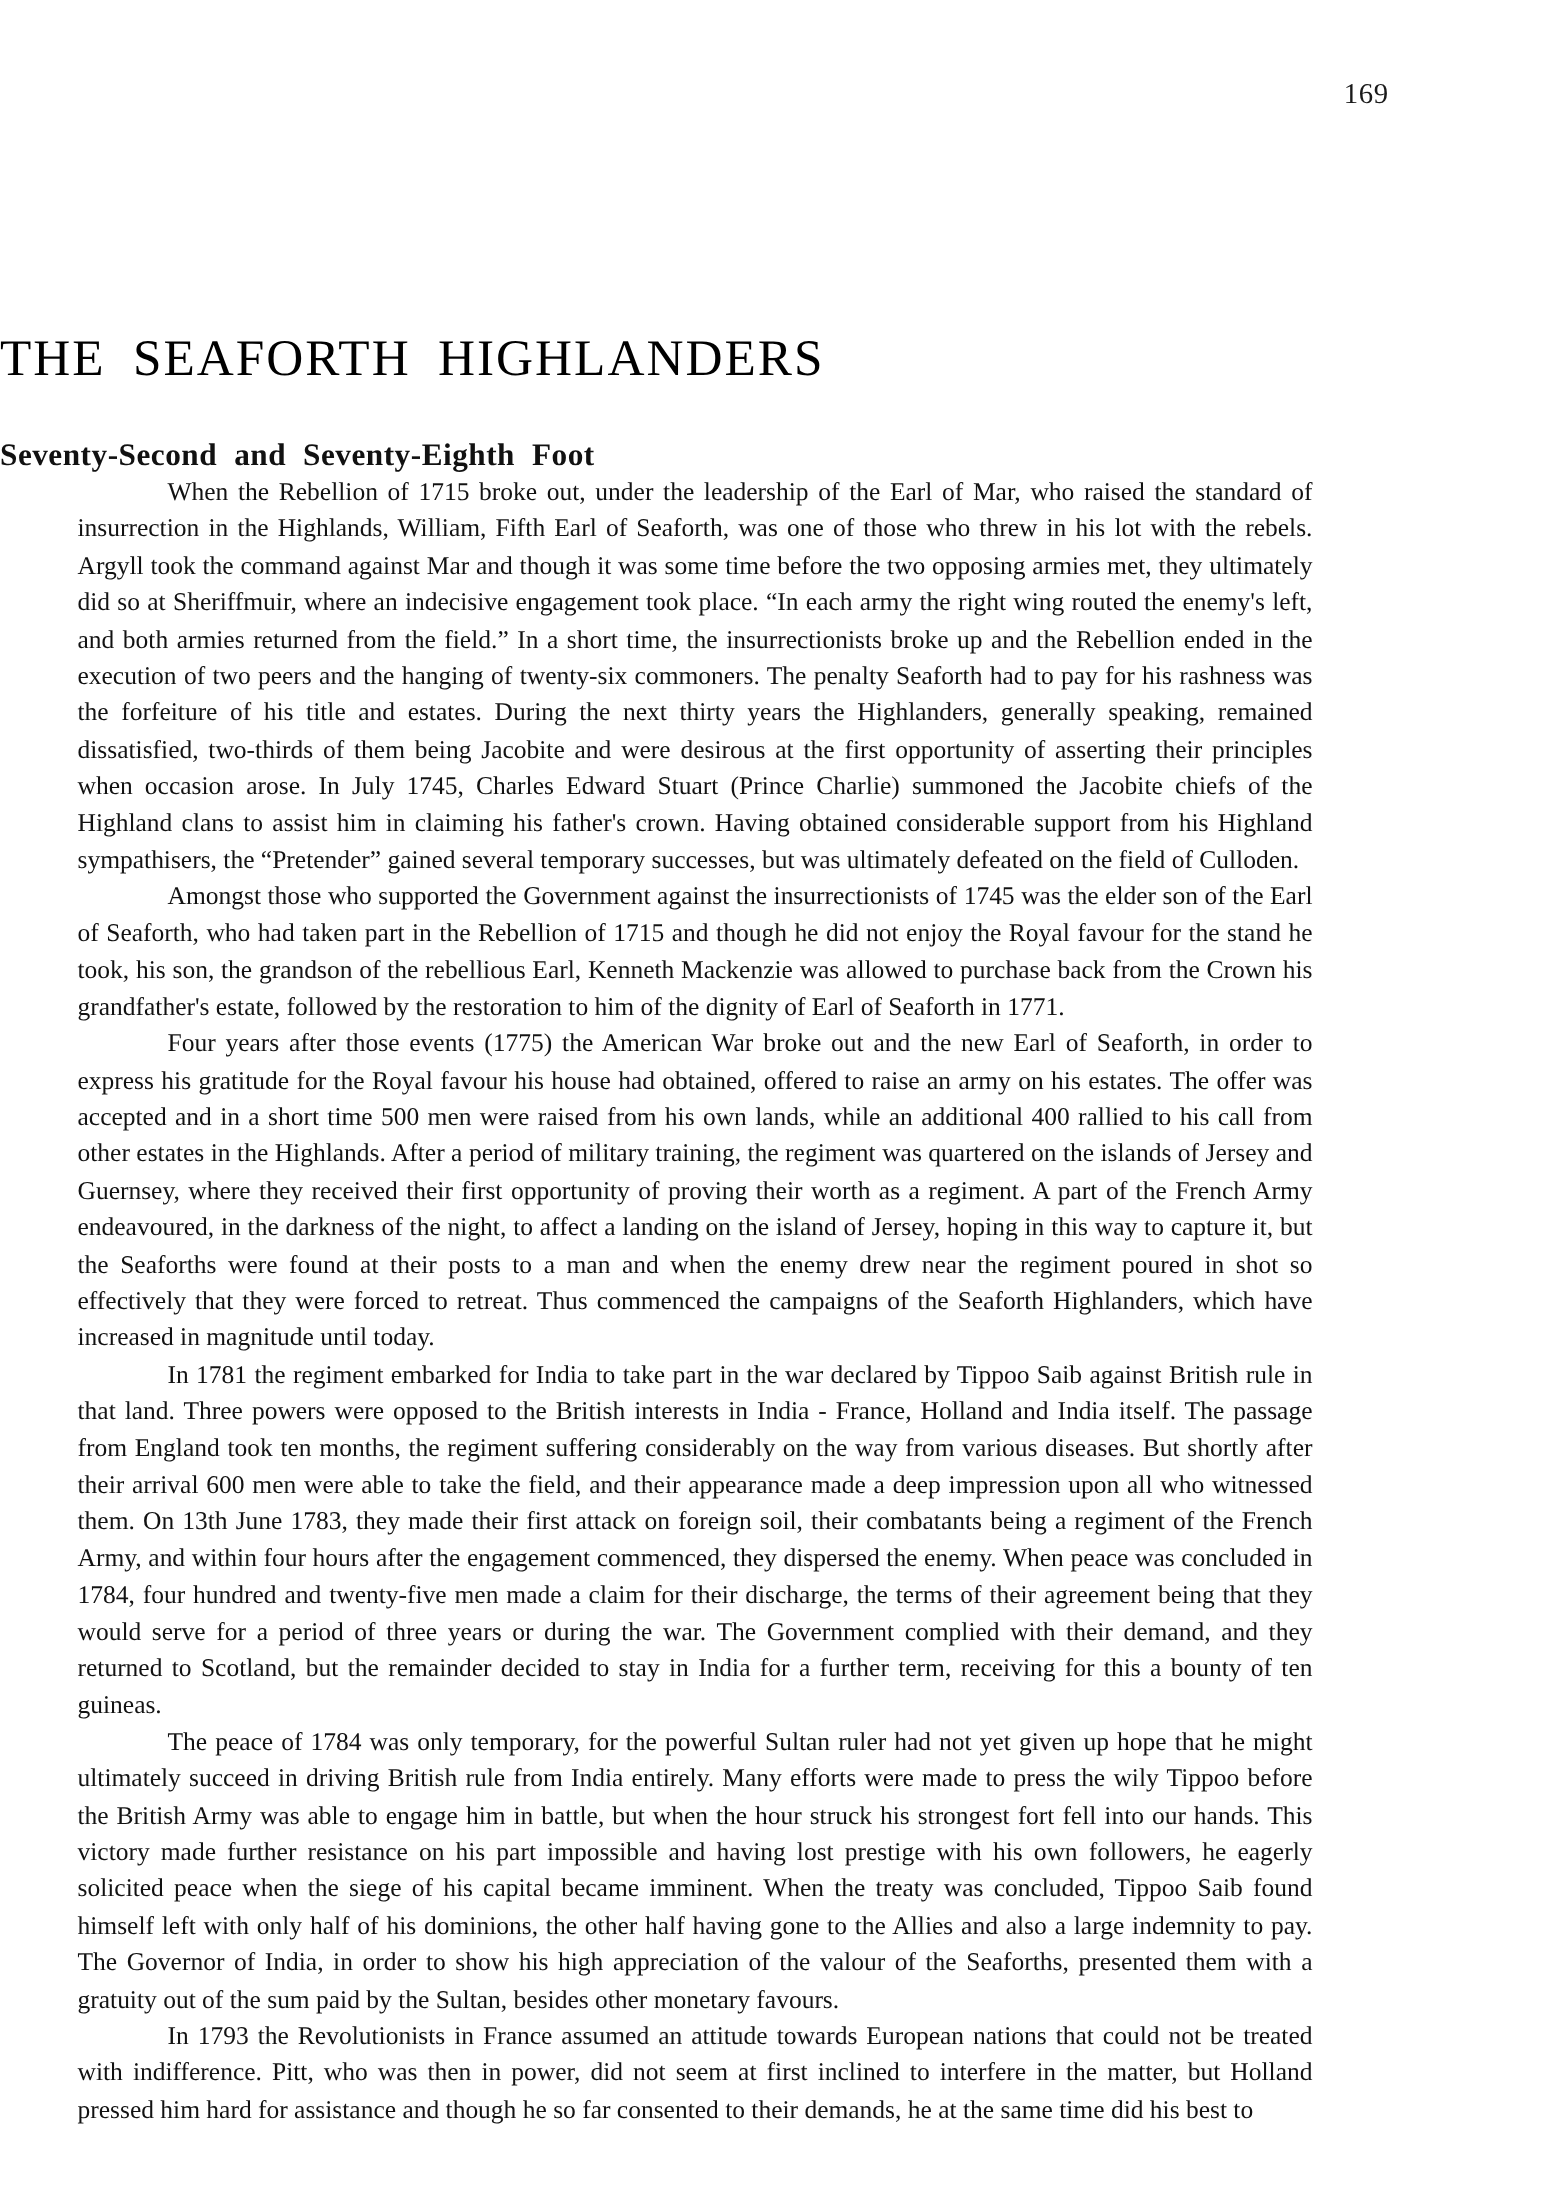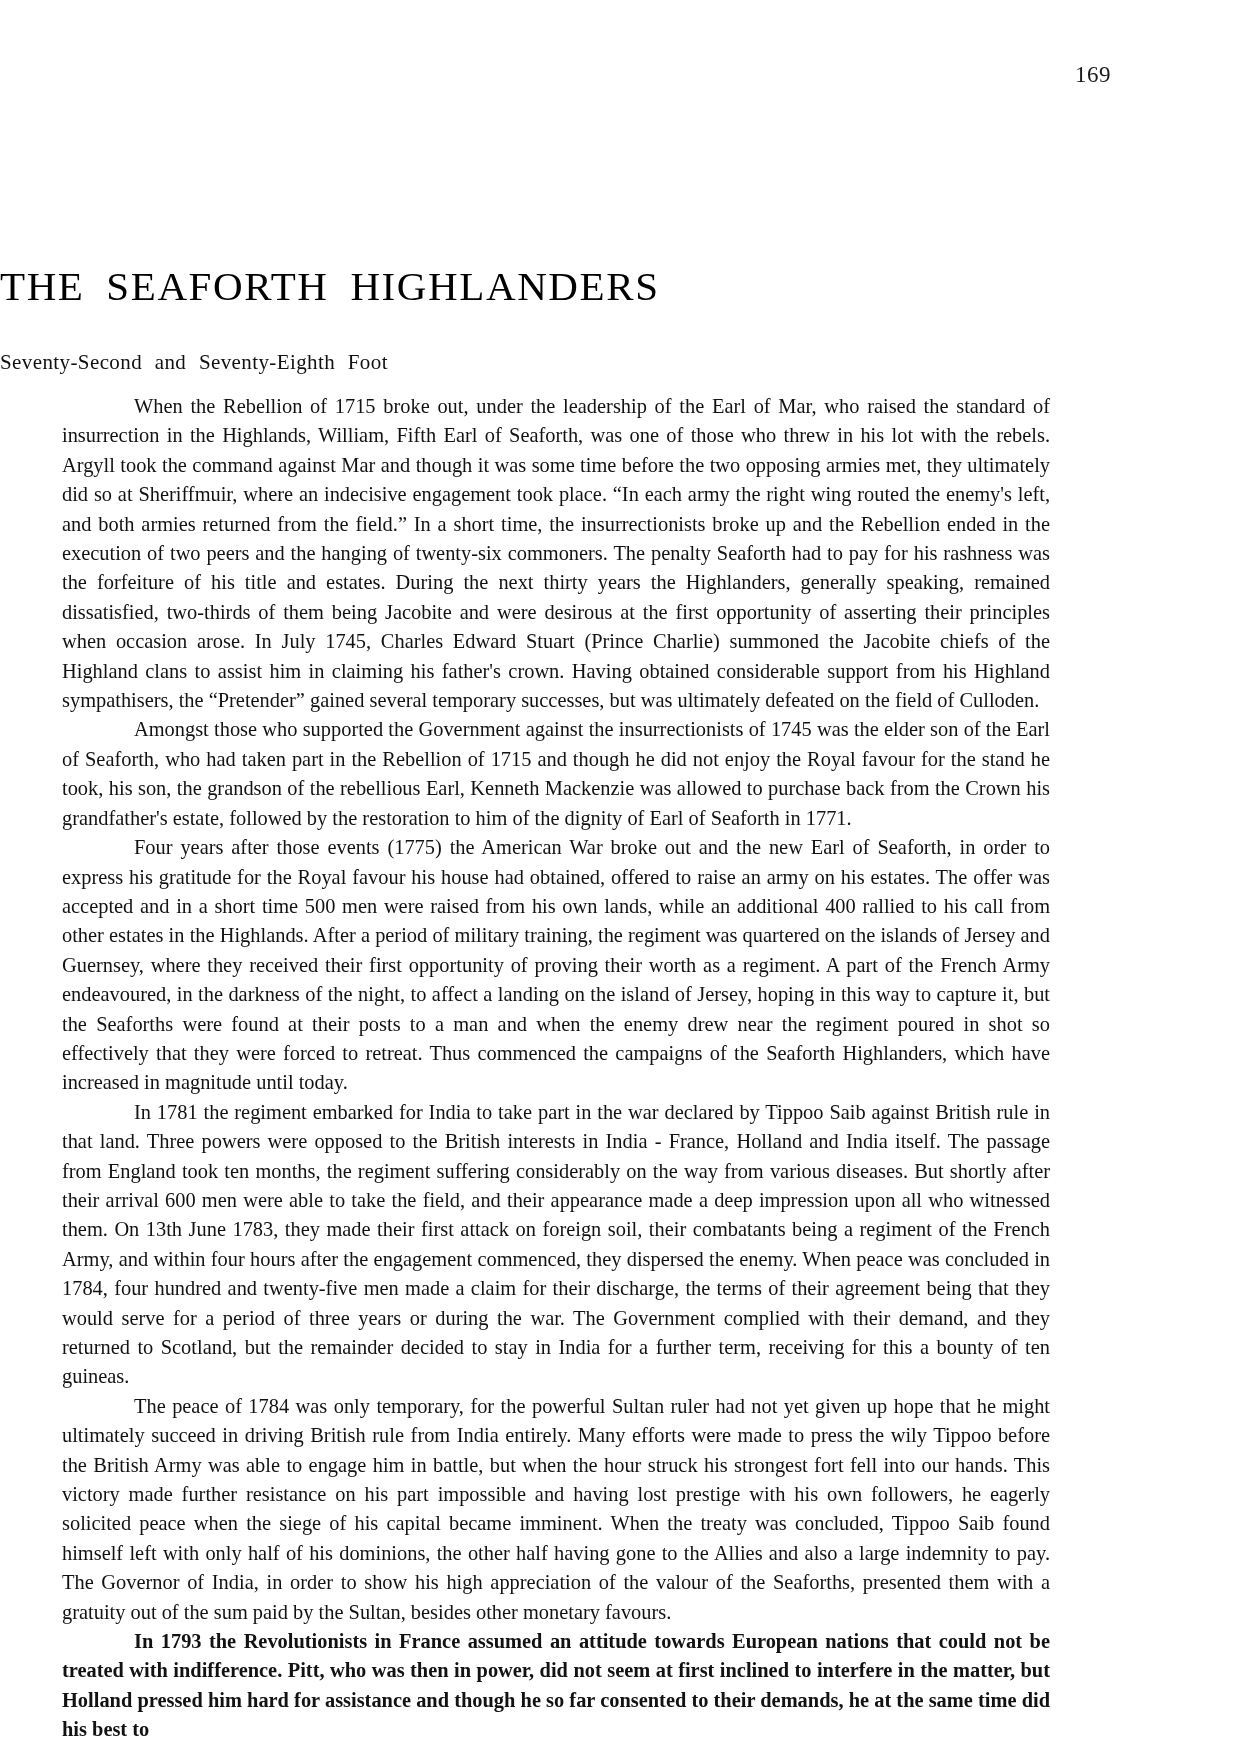--- a/index.html
+++ b/index.html
@@ -41,50 +41,49 @@
   .doc-title {
     font-size: 41px;
     line-height: 1.12;
     letter-spacing: 1.6px;
     word-spacing: 10px;
     font-weight: normal;
     margin: 0;
     color: #000000;
   }
   .doc-subtitle {
-    font-size: 21px;
+    font-size: 25px;
     line-height: 1.2;
     letter-spacing: 0.4px;
     word-spacing: 7px;
     margin: 0;
     padding-top: 40px;
-    font-weight: normal;
+    font-weight: bold;
     color: #111111;
   }
 
   
   .body-text {
     position: absolute;
-    top: 392px;
+    top: 380px;
     left: 62px;
     width: 988px;
     font-size: 20.4px;
     line-height: 29.4px;
     text-align: justify;
     text-justify: inter-word;
     color: #121212;
   }
   .body-text p {
     margin: 0;
     text-indent: 72px;
     text-align: justify;
   }
   .body-text p:last-child {
     text-align: justify;
-    font-weight: bold;
   }
 </style>
 </head>
 <body>
 
 <div class="page">
 
   <div class="folio">169</div>
 
   <div class="title-block">

